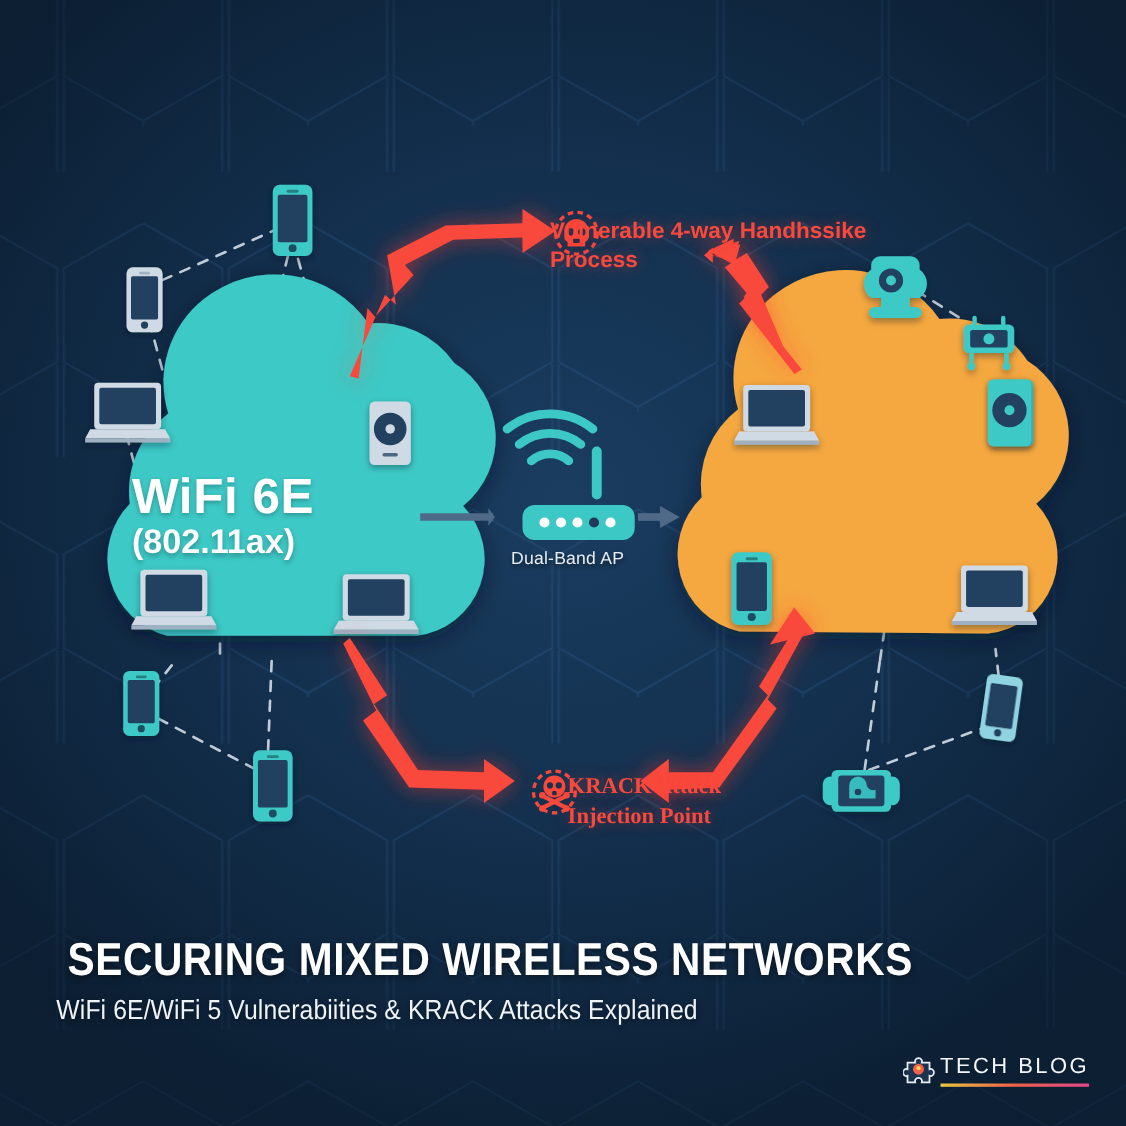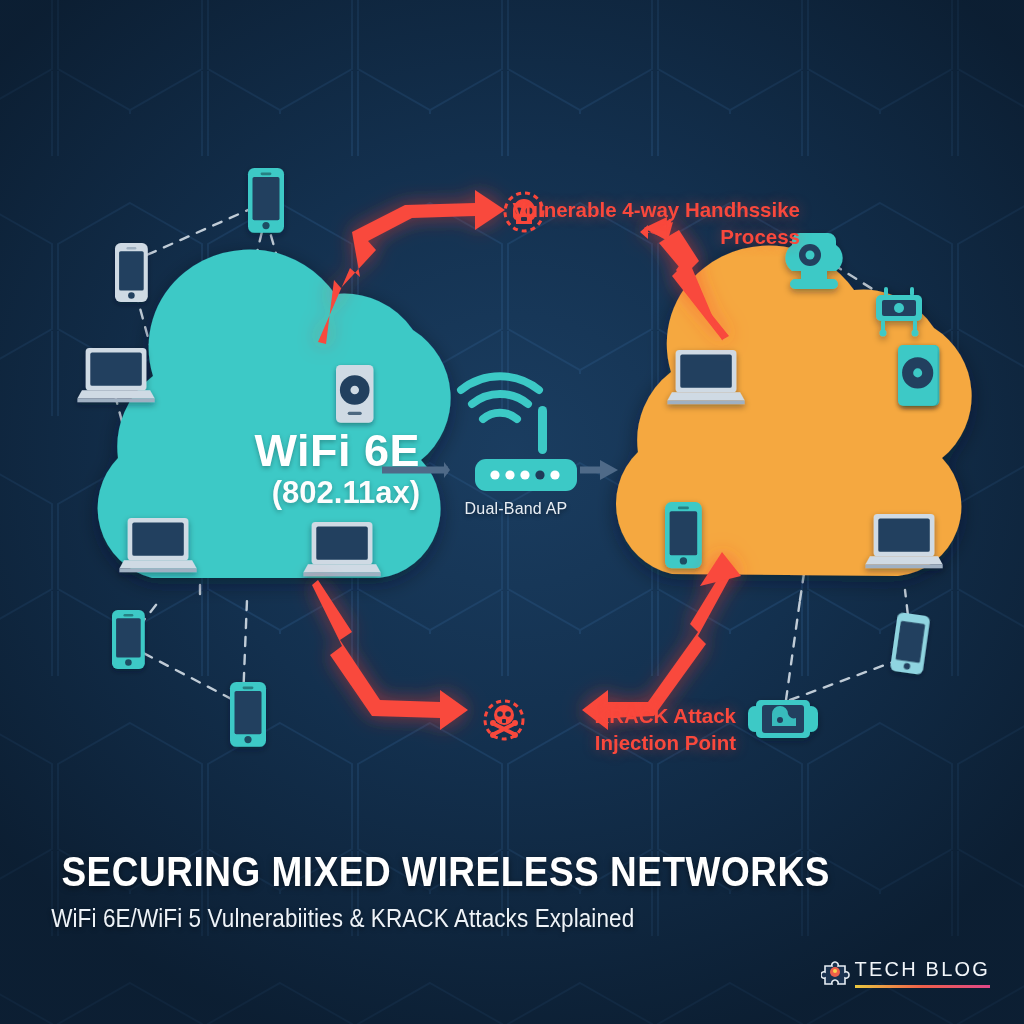--- a/index.html
+++ b/index.html
@@ -13,37 +13,37 @@
   }
   #hexbg{position:absolute;inset:0;opacity:.55;}
   #vignette{
     position:absolute;inset:0;
     background:radial-gradient(ellipse 65% 60% at 50% 44%, rgba(40,85,130,.35) 0%, rgba(20,50,84,.06) 48%, rgba(6,16,28,.55) 100%);
     pointer-events:none;
   }
   svg.layer{position:absolute;left:0;top:0;width:1024px;height:1024px;overflow:visible;}
 
   .cloud-label{
-    position:absolute;text-align:right;color:#ffffff;
+    position:absolute;text-align:left;color:#ffffff;
     text-shadow:0 2px 5px rgba(0,0,0,.28);
     line-height:1.04;pointer-events:none;
   }
   .cloud-label .big{font-size:45px;font-weight:bold;letter-spacing:.5px;display:block;}
   .cloud-label .sub{font-size:31px;font-weight:bold;display:block;margin-top:2px;color:#fdfdfd;}
 
   .ap-label{
     position:absolute;width:220px;text-align:center;color:#e8eef4;
     font-size:16px;letter-spacing:.2px;text-shadow:0 2px 4px rgba(0,0,0,.45);
   }
 
   .warn{
     position:absolute;color:#f9483c;font-size:20.5px;font-weight:bold;
     line-height:1.32;text-shadow:0 0 14px rgba(249,72,60,.45);
   }
-  .warn.center{text-align:right;}
+  .warn.center{text-align:left;}
 
   #title-block{position:absolute;left:0;right:0;top:848px;text-align:left;}
   #main-title{
     font-size:42px;font-weight:bold;color:#ffffff;letter-spacing:.6px;
     transform:scaleX(.88);transform-origin:50% 50%;
     text-shadow:0 2px 7px rgba(0,0,0,.5);
   }
   #sub-title{
     margin-top:8px;font-size:25px;color:#eef3f8;letter-spacing:.1px;
     transform:scaleX(.9);transform-origin:50% 50%;
@@ -344,21 +344,21 @@
         <circle cx="31" cy="23" r="3" fill="#f9483c"></circle>
       <circle cx="9" cy="35" r="3" fill="#f9483c"></circle>
         <circle cx="31" cy="35" r="3" fill="#f9483c"></circle>
     </g>
   </svg>
 
   <div class="warn center" style="left:500px;top:196px;width:300px;">
     <div>Vulnerable 4-way Handhssike</div>
     <div>Process</div>
   </div>
-  <div class="warn center" style="left:516px;top:702px;width:220px;">
+  <div class="warn center" style="left:516px;top:702px;width:220px;font-family:Liberation Serif, serif;">
     <div>KRACK Attack</div>
     <div>Injection Point</div>
   </div>
 
   <div id="title-block">
     <div id="main-title">SECURING MIXED WIRELESS NETWORKS</div>
     <div id="sub-title">WiFi 6E/WiFi 5 Vulnerabiities &amp; KRACK Attacks Explained</div>
   </div>
 
   <div id="brand">

